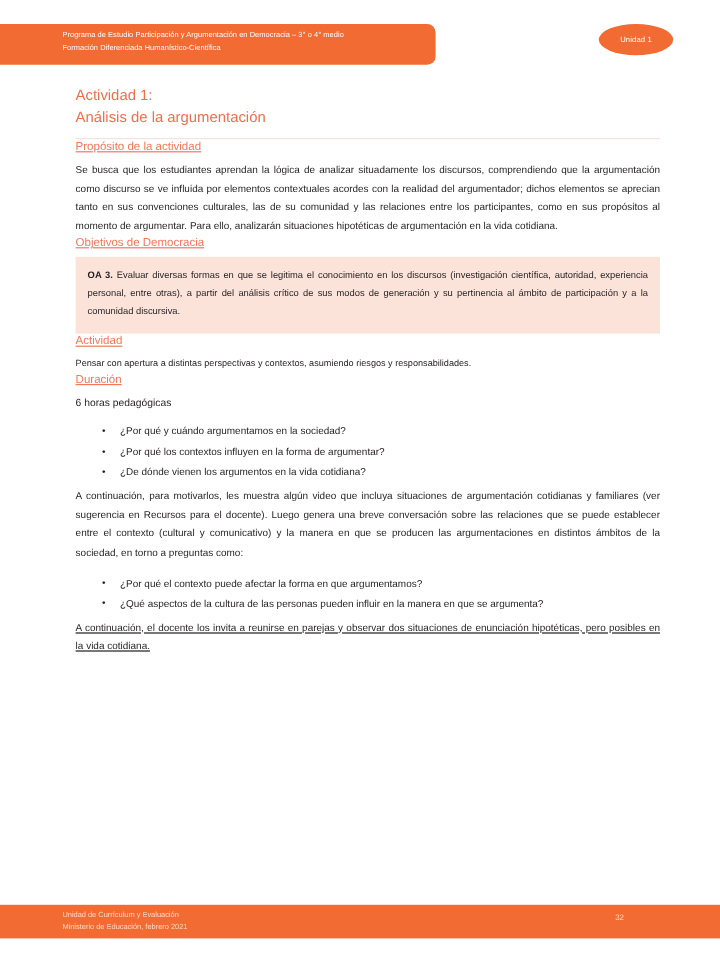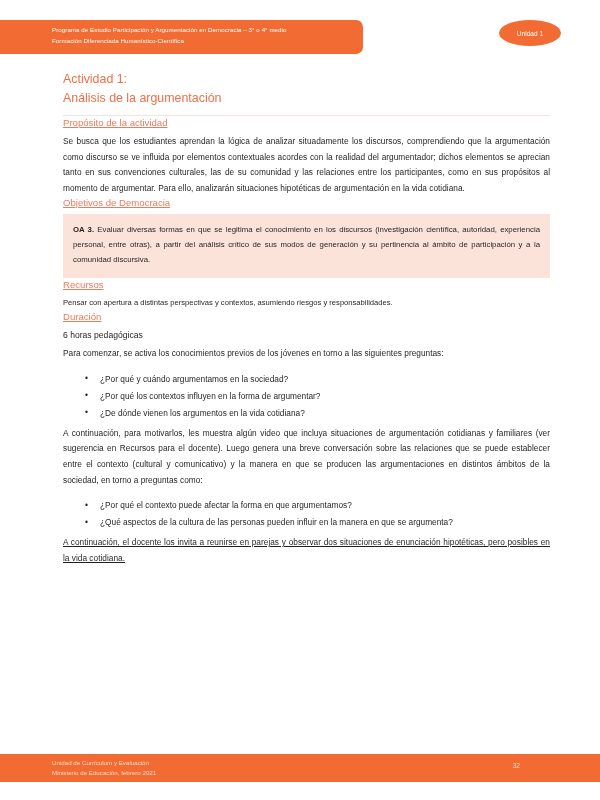--- a/index.html
+++ b/index.html
@@ -210,27 +210,26 @@
     <div class="title-rule"></div>
 
     <h2 class="section-head sec-proposito">Propósito de la actividad</h2>
     <p class="body">Se busca que los estudiantes aprendan la lógica de analizar situadamente los discursos, comprendiendo que la argumentación como discurso se ve influida por elementos contextuales acordes con la realidad del argumentador; dichos elementos se aprecian tanto en sus convenciones culturales, las de su comunidad y las relaciones entre los participantes, como en sus propósitos al momento de argumentar. Para ello, analizarán situaciones hipotéticas de argumentación en la vida cotidiana.</p>
 
     <h2 class="section-head oa-head">Objetivos de Democracia</h2>
     <div class="oa-box">
       <p><b>OA 3.</b><span> Evaluar diversas formas en que se legitima el conocimiento en los discursos (investigación científica, autoridad, experiencia personal, entre otras), a partir del análisis crítico de sus modos de generación y su pertinencia al ámbito de participación y a la comunidad discursiva.</span></p>
     </div>
 
-    <h2 class="section-head sec-actitudes">Recursos</h2>
+    <h2 class="section-head sec-actitudes">Actividad</h2>
     <p class="small-body">Pensar con apertura a distintas perspectivas y contextos, asumiendo riesgos y responsabilidades.</p>
 
     <h2 class="section-head sec-duracion">Duración</h2>
     <p class="duracion-value">6 horas pedagógicas</p>
 
-    <p class="body para-intro">Para comenzar, se activa los conocimientos previos de los jóvenes en torno a las siguientes preguntas:</p>
 
     <ul class="qlist">
       <li>¿Por qué y cuándo argumentamos en la sociedad?</li>
       <li>¿Por qué los contextos influyen en la forma de argumentar?</li>
       <li>¿De dónde vienen los argumentos en la vida cotidiana?</li>
     </ul>
 
     <p class="body para-gap">A continuación, para motivarlos, les muestra algún video que incluya situaciones de argumentación cotidianas y familiares (ver sugerencia en Recursos para el docente). Luego genera una breve conversación sobre las relaciones que se puede establecer entre el contexto (cultural y comunicativo) y la manera en que se producen las argumentaciones en distintos ámbitos de la sociedad, en torno a preguntas como:</p>
 
     <ul class="qlist">

